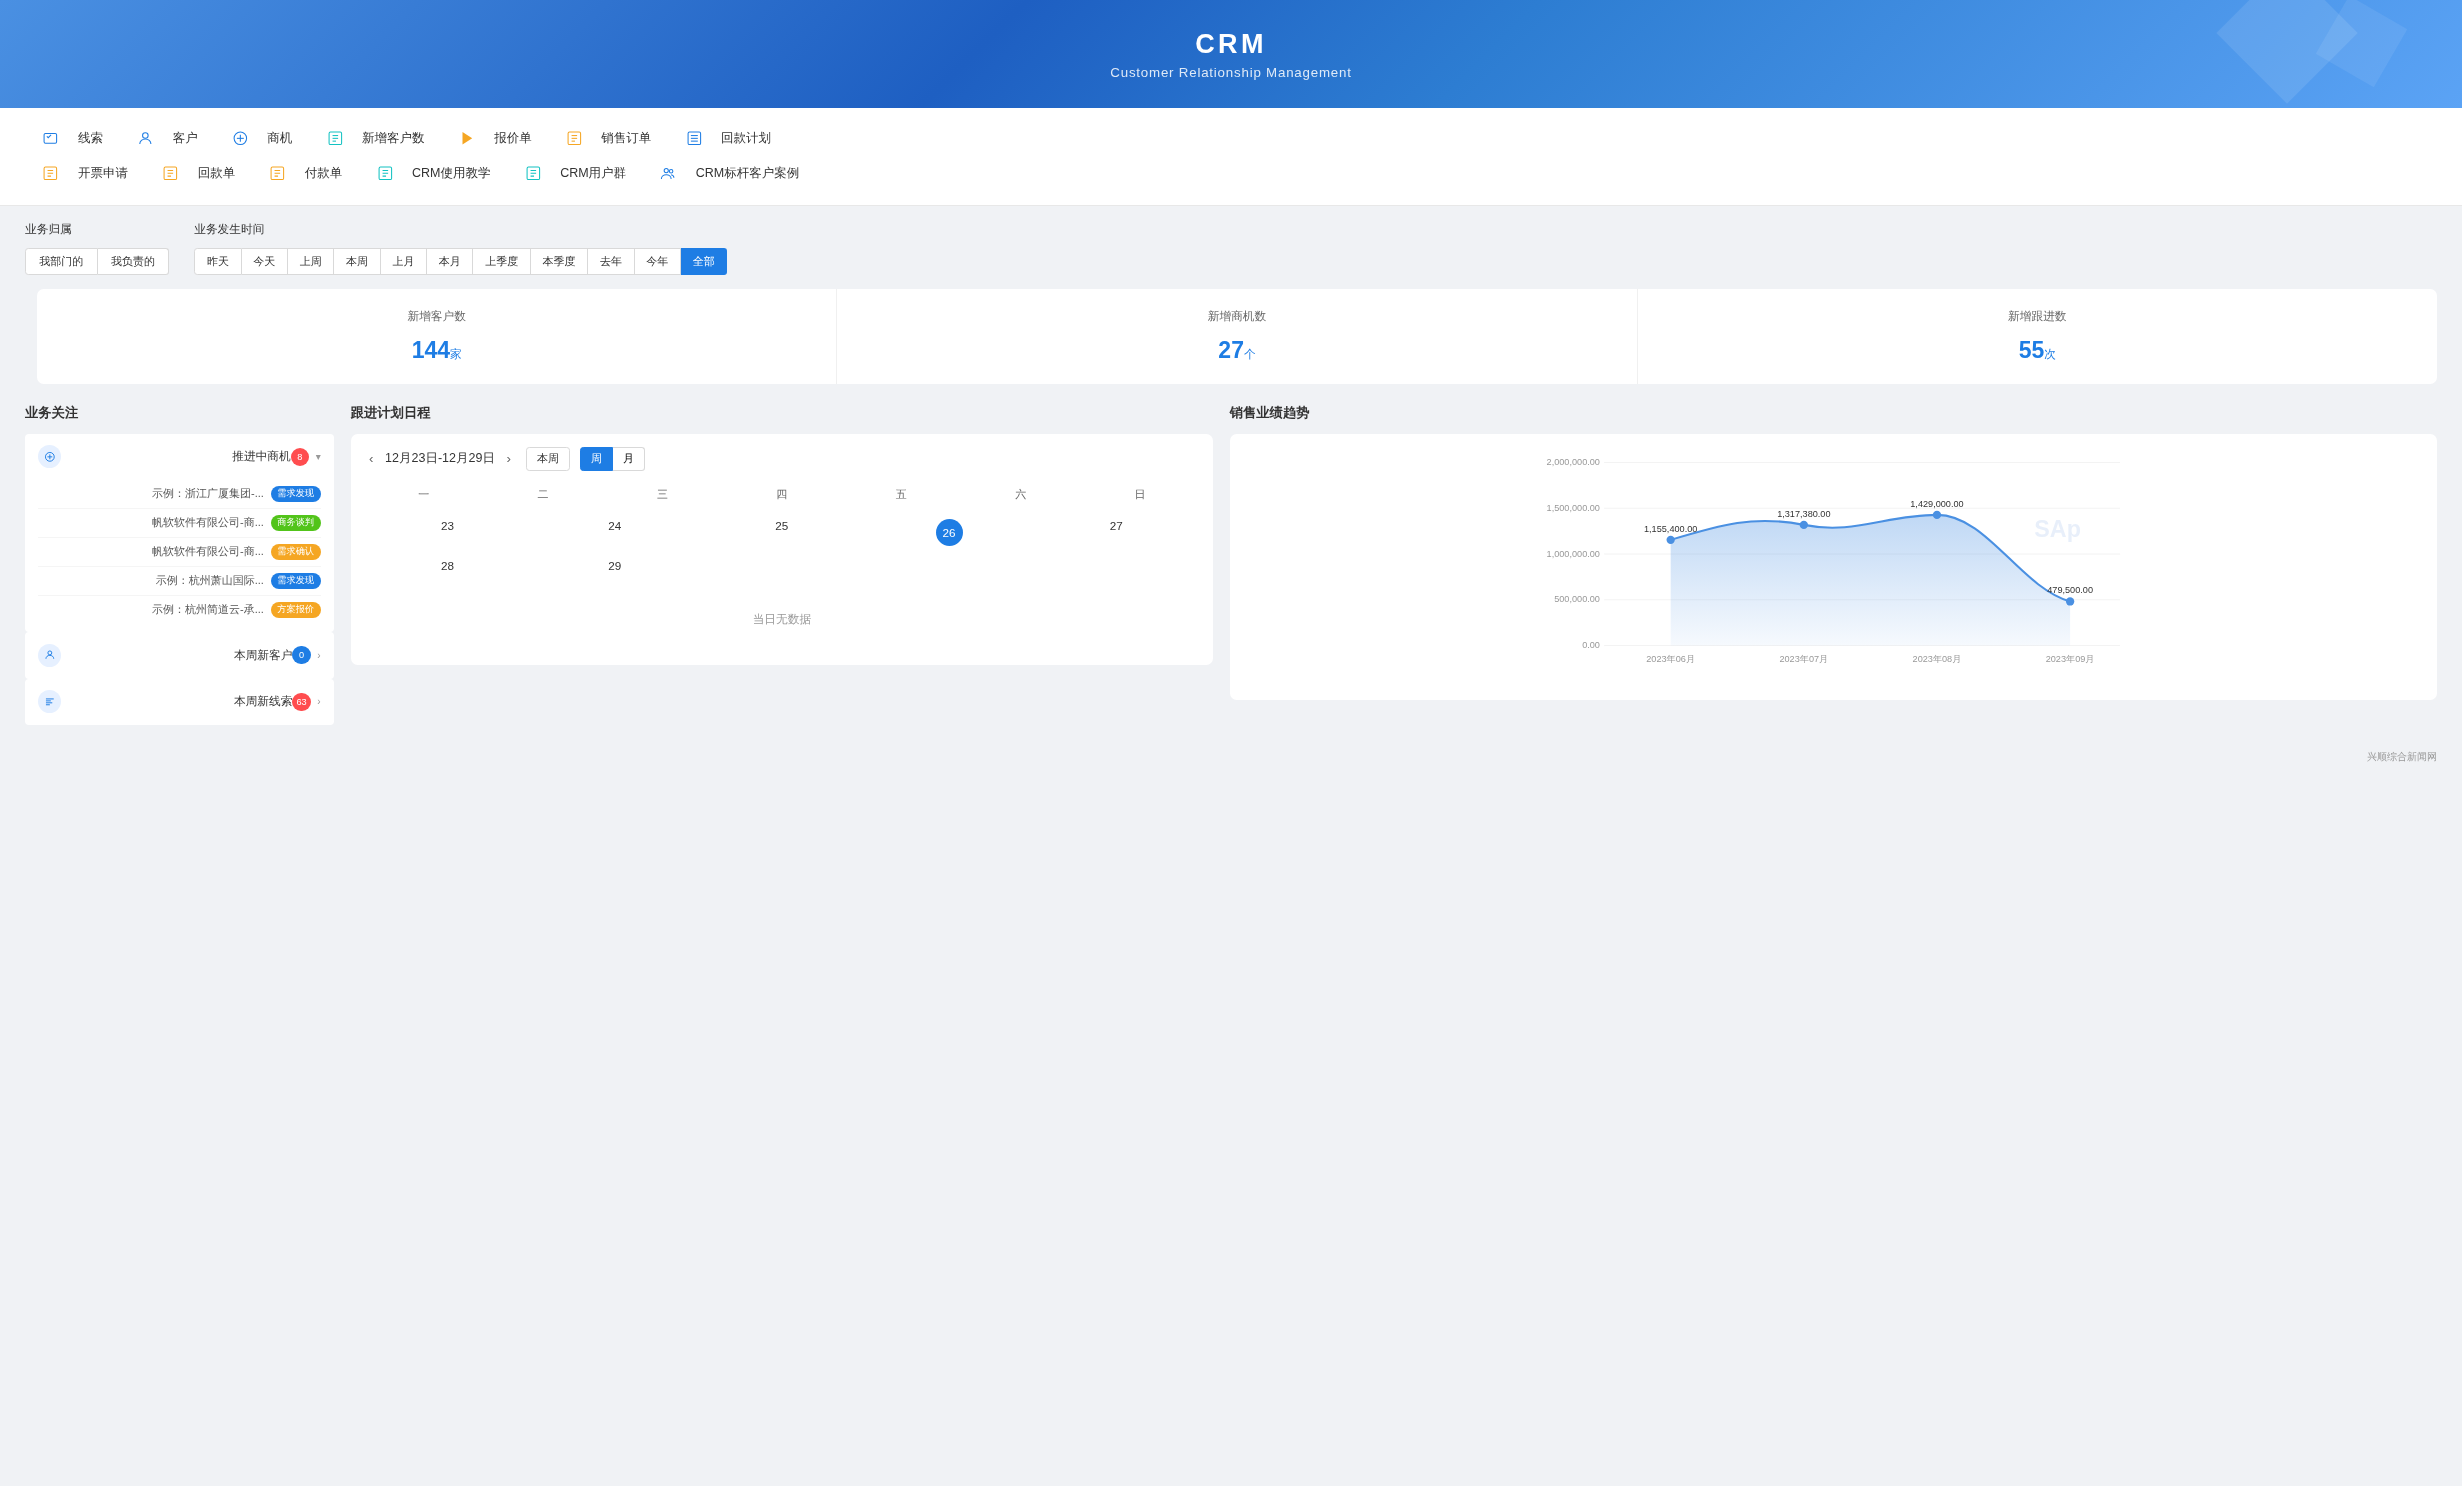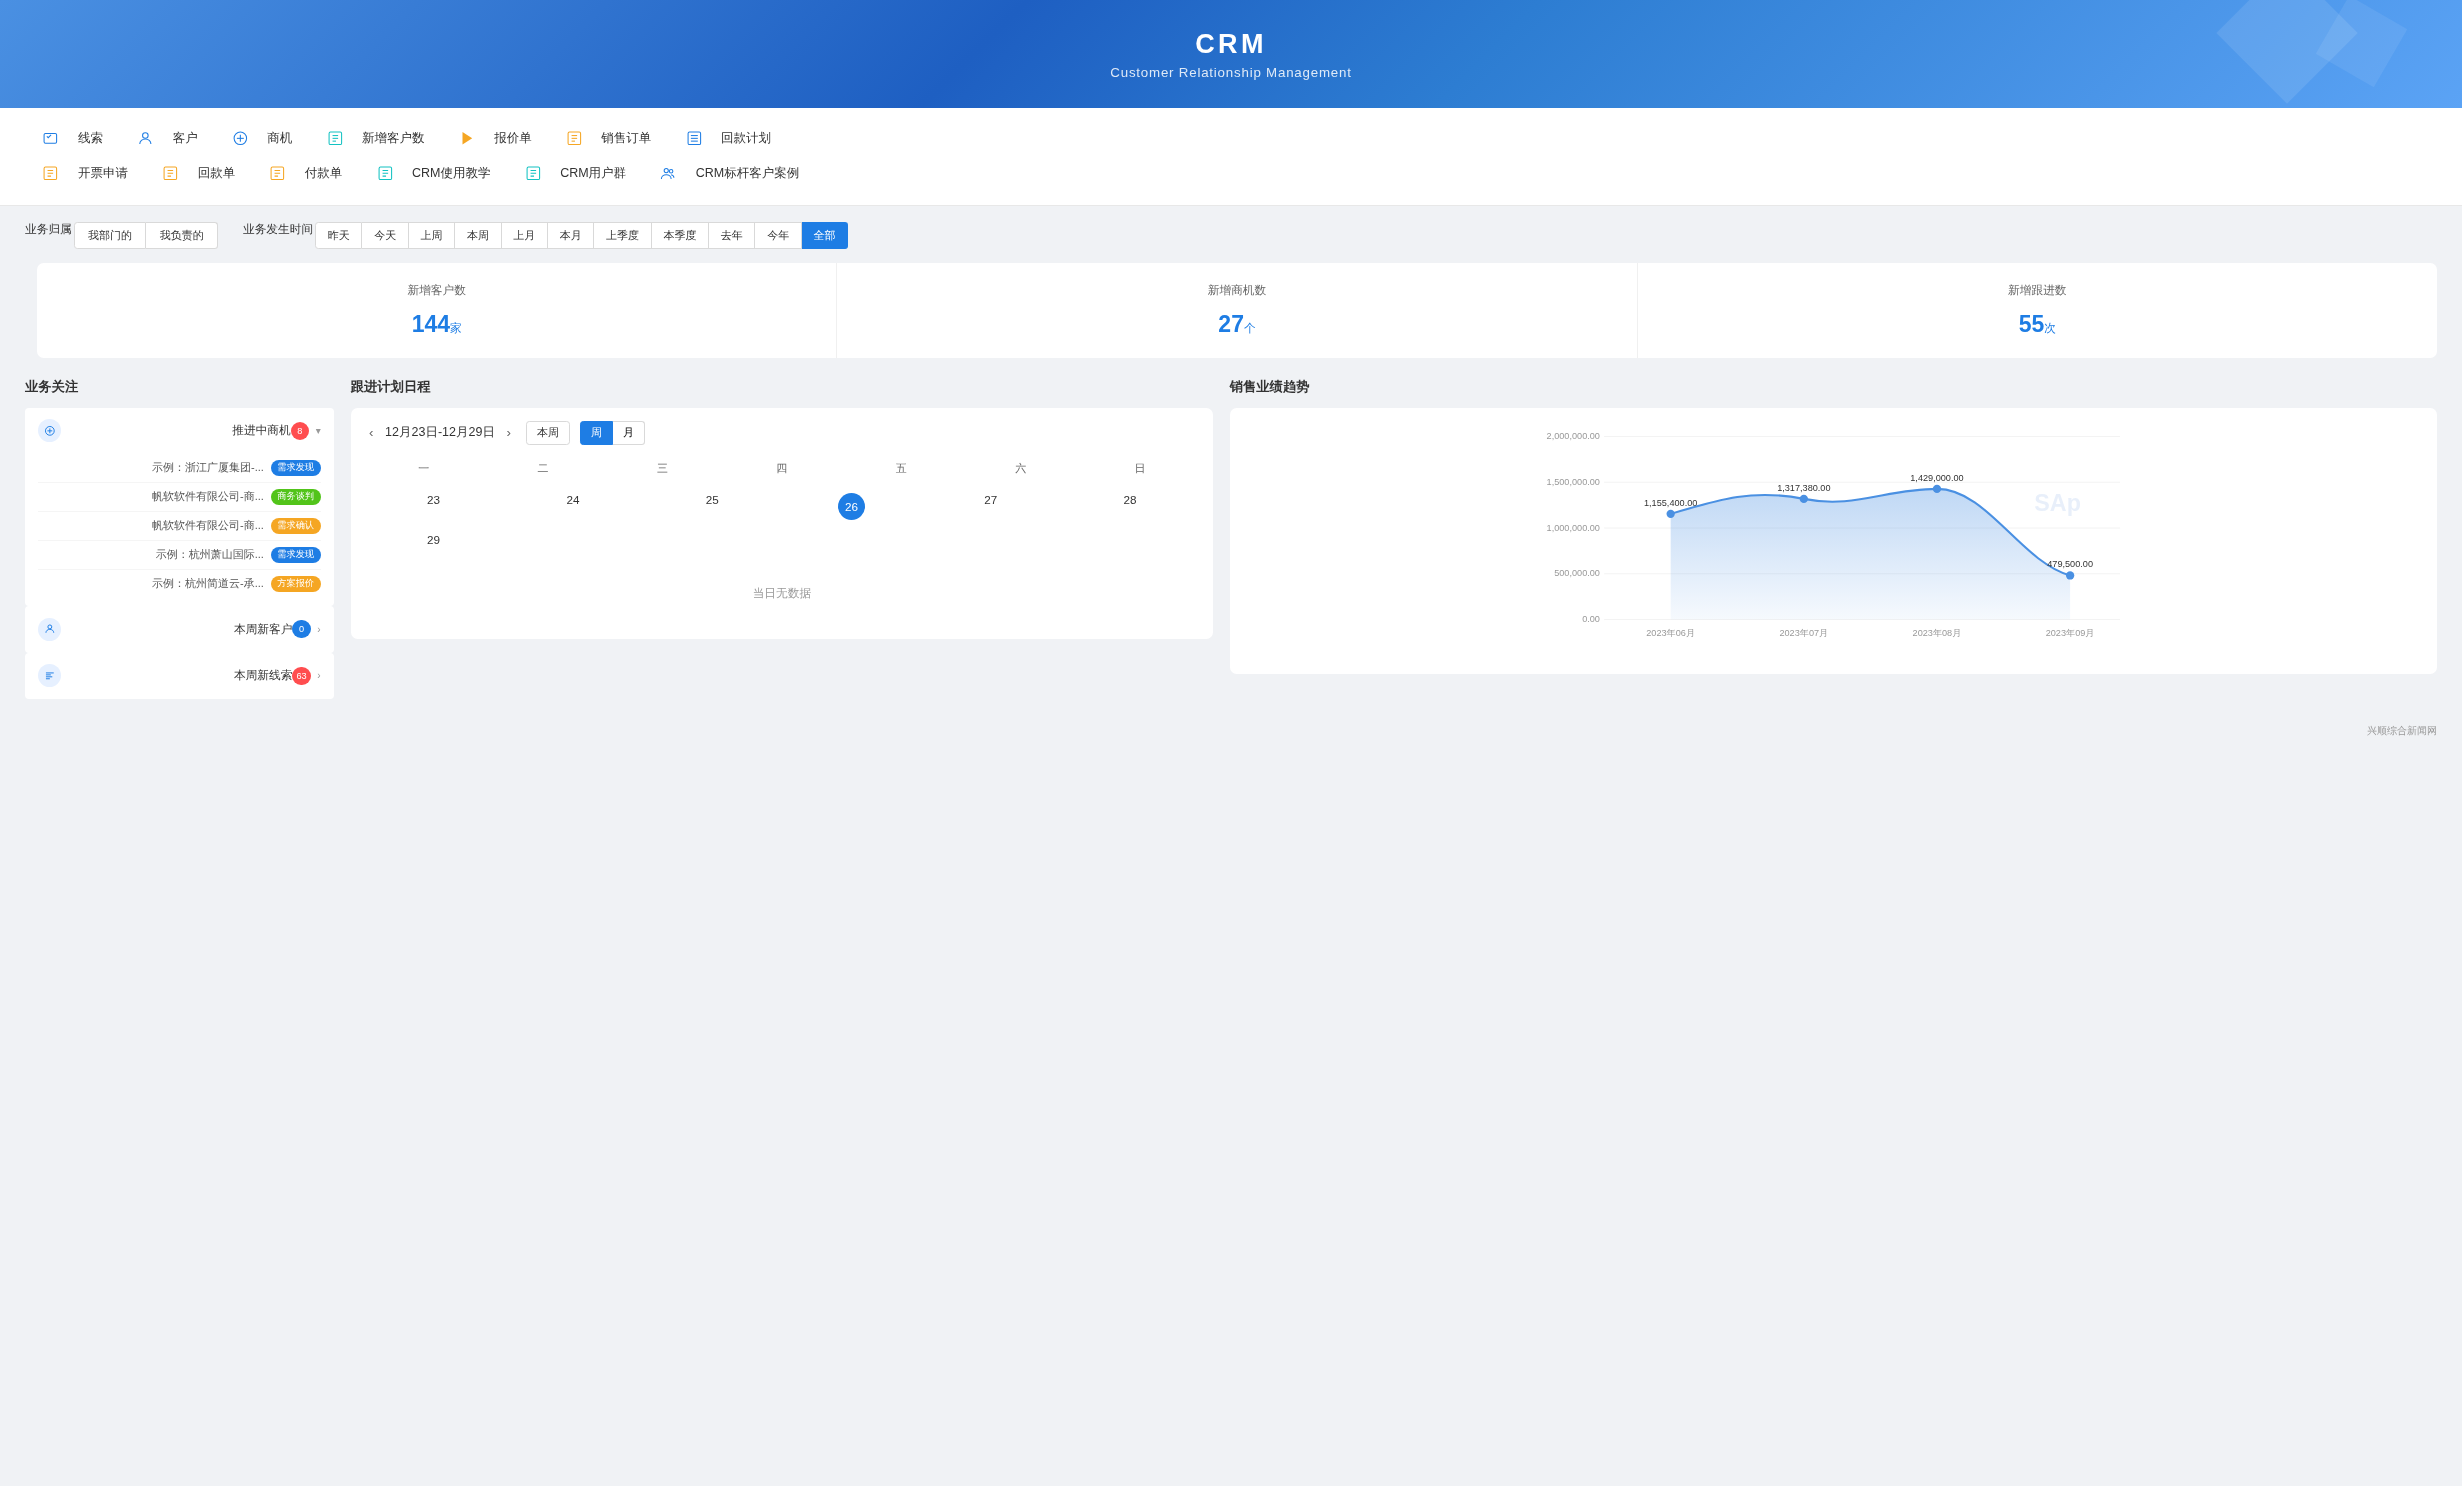--- a/index.html
+++ b/index.html
@@ -79,21 +79,22 @@
 
     
     .filter-bar {
       display: flex;
       align-items: center;
       gap: 25px;
       margin-bottom: 13.3px;
     }
     .filter-group {
       display: flex;
-      gap: 2px;
+      flex-direction: column;
+      gap: 11px;
     }
     .filter-label {
       font-size: 11.7px;
       color: #333;
       font-weight: 500;
     }
     .filter-buttons {
       display: flex;
       gap: 0;
     }
@@ -304,21 +305,21 @@
       text-align: center;
       margin-bottom: 6.7px;
     }
     .cal-day-header {
       font-size: 11px;
       color: #666;
       padding: 3.3px;
     }
     .cal-days {
       display: grid;
-      grid-template-columns: repeat(6, 1fr);
+      grid-template-columns: repeat(5, 1fr);
       text-align: center;
     }
     .cal-day {
       padding: 6.7px 3.3px;
       font-size: 11.7px;
       color: #333;
       cursor: pointer;
     }
     .cal-day.today {
       background: #1e7de4;

